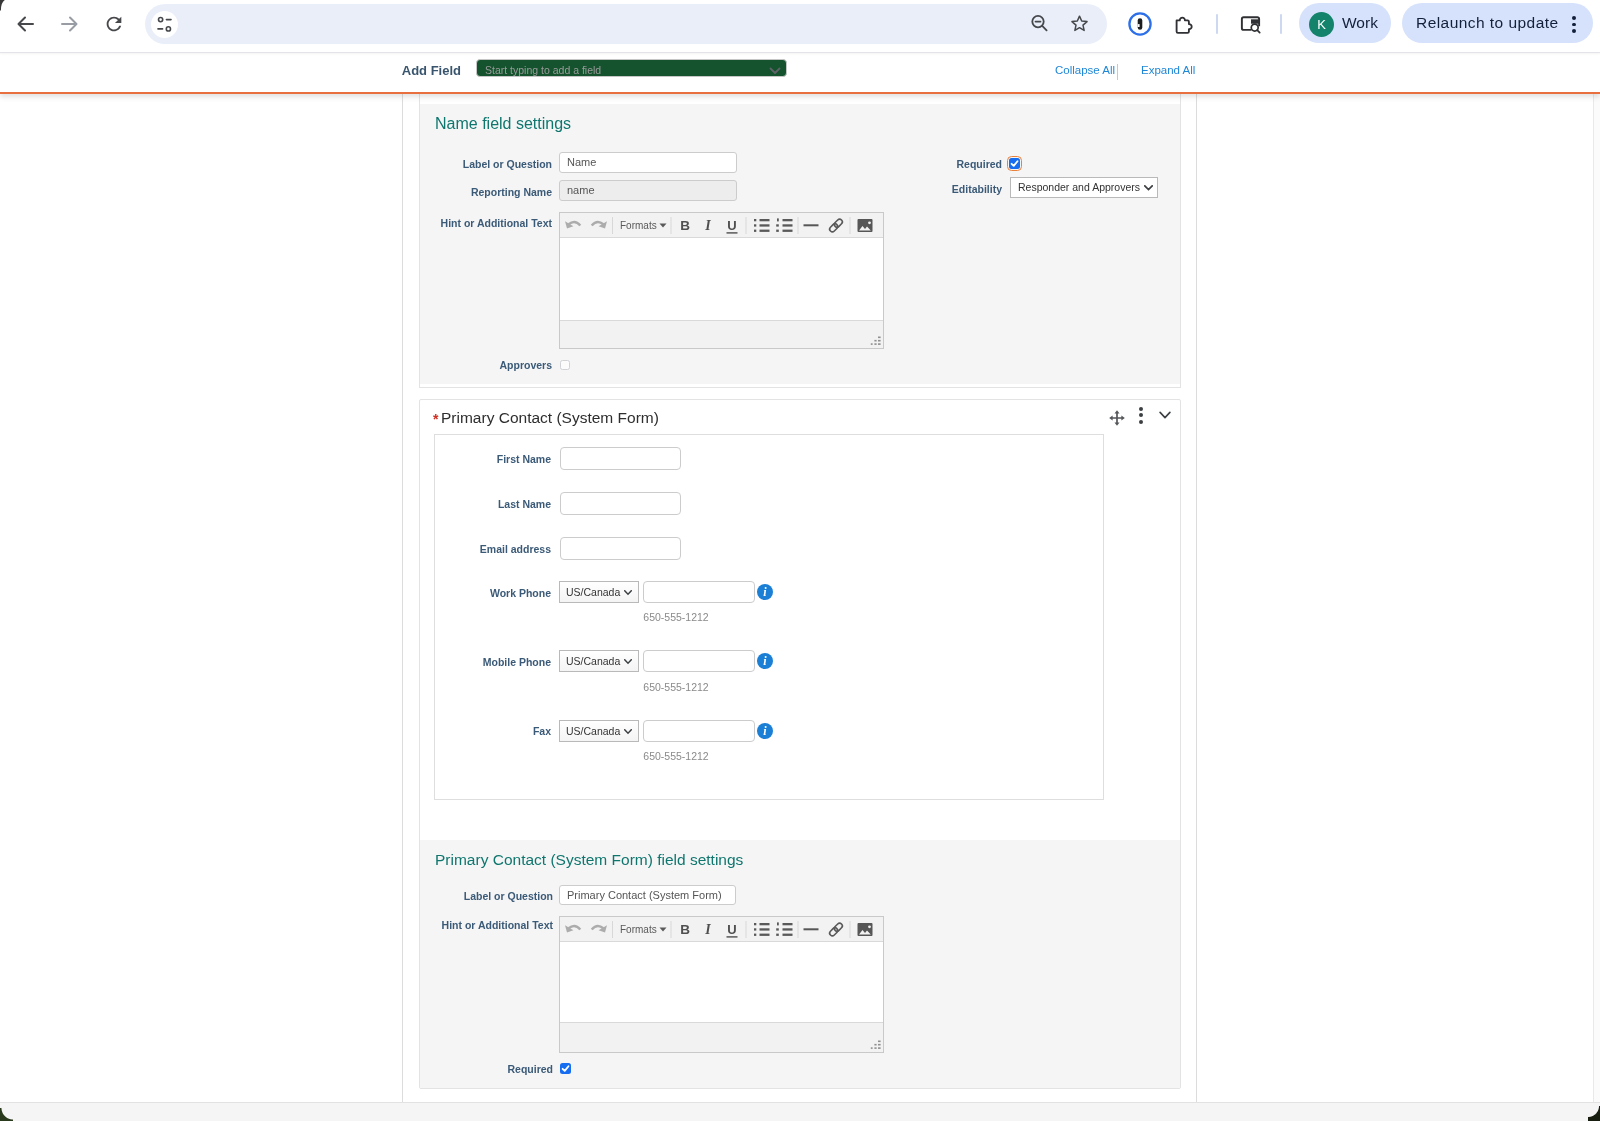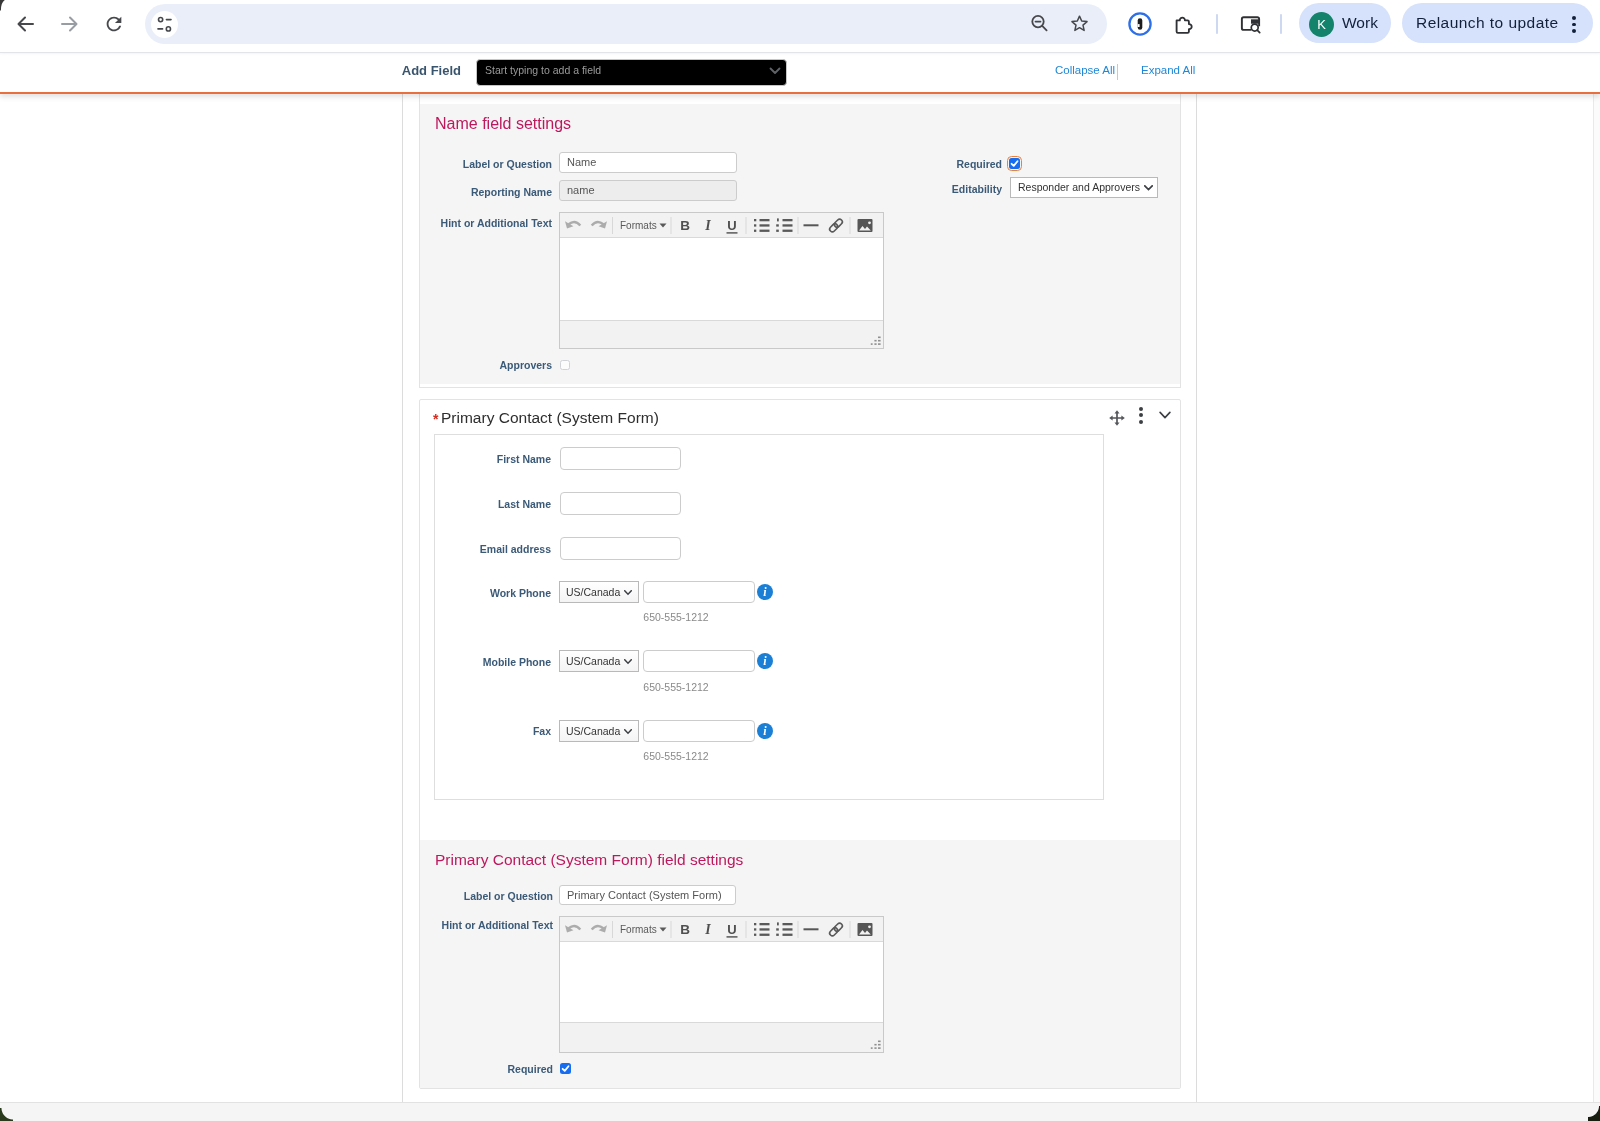--- a/index.html
+++ b/index.html
@@ -25,43 +25,43 @@
   #relpill { position:absolute; left:1402px; top:3px; width:191px; height:40px;
     border-radius:20px; background:#d6e2fb; }
   #reltxt { position:absolute; left:1416px; top:3px; height:40px; line-height:40px;
     font-size:15.5px; letter-spacing:0.45px; color:#13203c; }
   .kdot { position:absolute; left:1572px; width:3.6px; height:3.6px; border-radius:2px; background:#13203c; }
   
   #bar2 { position:absolute; left:0; top:52px; width:1600px; height:42px; background:#fff;
     border-bottom:2px solid #e7703e; box-shadow:0 3px 5px rgba(110,110,110,0.20); z-index:20; }
   #addfield { position:absolute; left:361px; top:0; width:100px; height:38px; line-height:38px;
     text-align:right; font-size:13px; font-weight:bold; color:#39556e; }
-  #fieldsel { position:absolute; left:476px; top:7px; width:311px; height:27px;
-    background:#000000; border:1px solid #c6c6c6; border-radius:4px; }
+  #fieldsel { position:absolute; left:476px; top:7px; width:311px; height:18px;
+    background:#14532d; border:1px solid #c6c6c6; border-radius:4px; }
   #fieldsel span { position:absolute; left:8px; top:0; line-height:20px; font-size:10.5px; color:#9b9b9b; }
   #collall { position:absolute; left:1055px; top:0; height:36px; line-height:36px; font-size:11.5px; color:#1f87d7; }
   #barsep { position:absolute; left:1117px; top:12px; width:1px; height:16px; background:#c9c9c9; }
   #expall { position:absolute; left:1121px; top:0; height:36px; line-height:36px; font-size:11.5px; color:#1f87d7;margin-left:20px; }
   
   #page { position:absolute; left:0; top:94px; width:1600px; height:1027px; background:#fff; }
   #colL { position:absolute; left:402px; top:94px; width:1px; height:1008px; background:#dcdcdc; }
   #colR { position:absolute; left:1196px; top:94px; width:1px; height:1008px; background:#dcdcdc; }
   #botband { position:absolute; left:0; top:1102px; width:1600px; height:19px; background:#f5f5f5;
     border-top:1px solid #e2e2e2; }
   #scrollgut { position:absolute; left:1593px; top:52px; width:7px; height:1050px; background:#fbfbfb;
     border-left:1px solid #e9e9e9; }
   
   .section { position:absolute; left:419px; width:762px; background:#fff;
     border:1px solid #e3e3e3; }
   #sec1 { top:92px; height:296px; border-top:none; }
   #sec2 { top:399px; height:690px; border-radius:2px; }
   .graypanel { position:absolute; left:1px; width:760px; background:#f5f5f6; }
   #gp1 { top:12px; height:280px; }
   #gp2 { top:441px; height:247px; }
-  .ptitle { position:absolute; left:15px; font-size:16px; color:#be185d; line-height:18px; }
+  .ptitle { position:absolute; left:15px; font-size:16px; color:#0f766e; line-height:18px; }
   
   .lbl { position:absolute; font-size:10.5px; font-weight:bold; color:#3b5a77; text-align:right; }
   .inp { position:absolute; background:#fff; border:1px solid #ccc; border-radius:3px;
     font-size:11px; color:#555; }
   .inp span { position:absolute; left:7px; top:0; white-space:nowrap; }
   .helper { position:absolute; font-size:10.5px; color:#8a8a8a; text-align:center; }
   .r4 { border-radius:4px !important; }
   .lbl { height:16px; line-height:16px; }
   .cb { position:absolute; width:11px; height:11px; border-radius:2.5px; }
   .cb.on { background:#176df0; }

